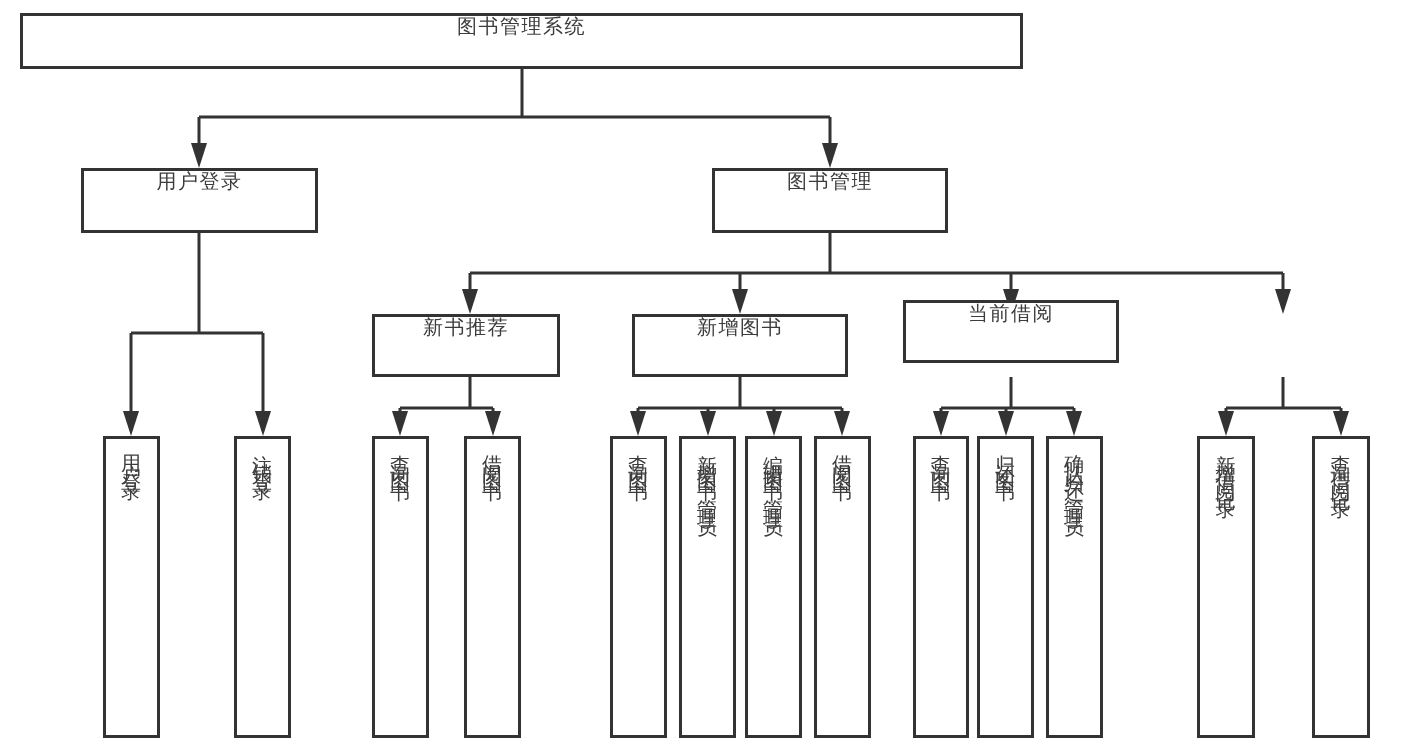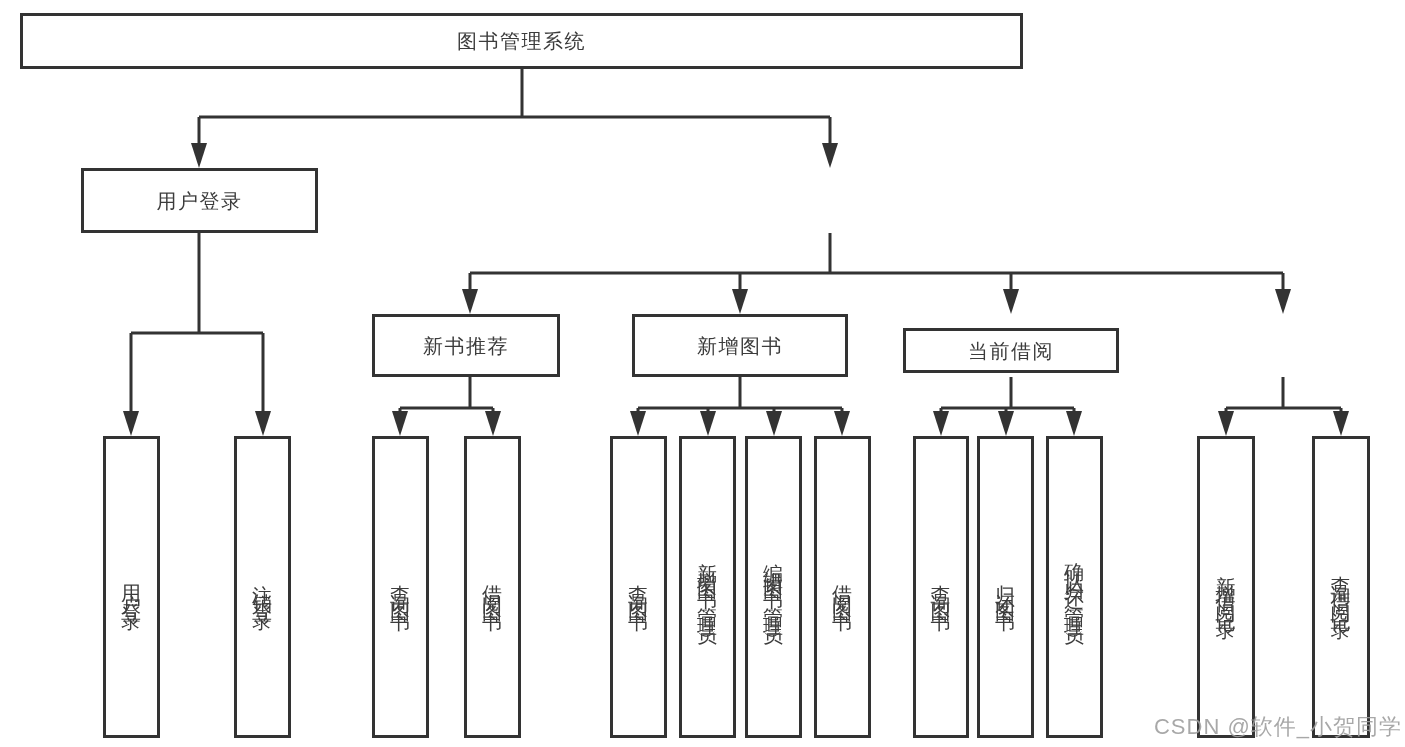--- a/index.html
+++ b/index.html
@@ -27,21 +27,21 @@
   }
   .edges path.stem { stroke: var(--line); stroke-width: 3; fill: none; }
   .edges path.arrow { fill: var(--line); stroke: none; }
 
   .box {
     position: absolute;
     box-sizing: border-box;
     border: 3px solid var(--line);
     background: #ffffff;
     display: flex;
-    align-items: center;
+    align-items: flex-start;
     justify-content: center;
     color: var(--text);
     z-index: 2;
   }
   .box .lbl { line-height: 1; white-space: nowrap; }
 
   .h  { font-size: 20px; letter-spacing: 1.5px; }
   .v  { font-size: 20px; }
   .v .lbl {
     writing-mode: vertical-rl;
@@ -109,28 +109,31 @@
     </g>
   </svg>
 
   <div class="box h" style="left:20px;top:13px;width:1003px;height:56px">
     <span class="lbl">图书管理系统</span>
   </div>
 
   <div class="box h" style="left:81px;top:168px;width:237px;height:65px">
     <span class="lbl">用户登录</span>
   </div>
+  <div class="box h" style="left:712px;top:168px;width:236px;height:65px">
+    <span class="lbl">图书管理</span>
+  </div>
 
   <div class="box h" style="left:372px;top:314px;width:188px;height:63px">
     <span class="lbl">新书推荐</span>
   </div>
   <div class="box h" style="left:632px;top:314px;width:216px;height:63px">
     <span class="lbl">新增图书</span>
   </div>
-  <div class="box h" style="left:903px;top:328px;width:216px;height:45px">
+  <div class="box h" style="left:903px;top:300px;width:216px;height:63px">
     <span class="lbl">当前借阅</span>
   </div>
 
   <div class="box v" style="left:103px;top:436px;width:57px;height:302px">
     <span class="lbl">用户登录</span>
   </div>
   <div class="box v" style="left:234px;top:436px;width:57px;height:302px">
     <span class="lbl">注销登录</span>
   </div>
 
@@ -164,15 +167,14 @@
     <span class="lbl">确认归还（管理员）</span>
   </div>
 
   <div class="box v" style="left:1197px;top:436px;width:58px;height:302px">
     <span class="lbl">新增借阅记录</span>
   </div>
   <div class="box v" style="left:1312px;top:436px;width:58px;height:302px">
     <span class="lbl">查询借阅记录</span>
   </div>
 
-  <div class="watermark">CSDN @软件_小贺同学</div>
 
 </div>
 
 </body></html>

